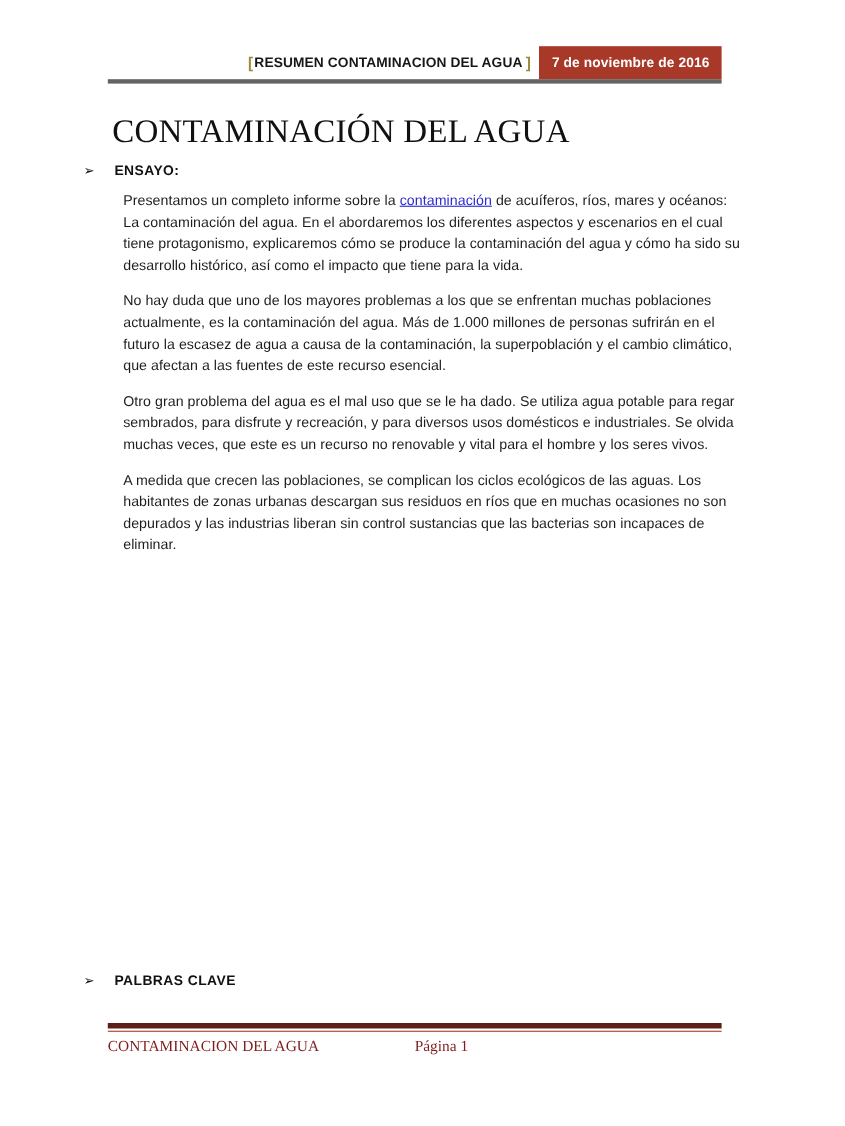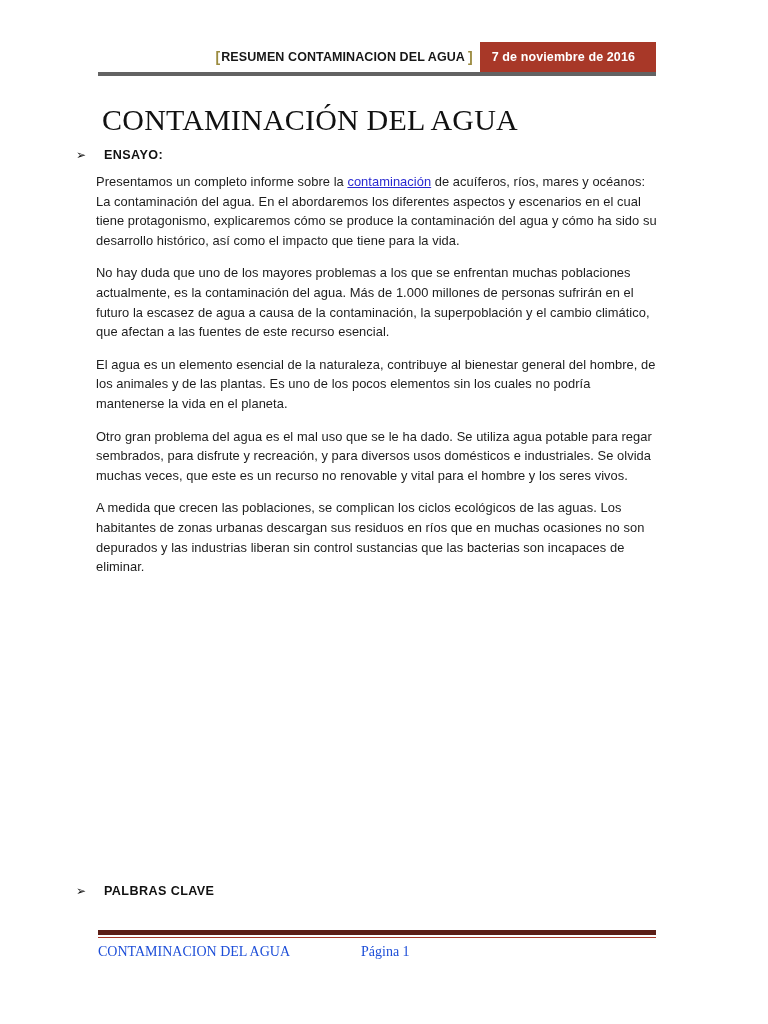--- a/index.html
+++ b/index.html
@@ -55,21 +55,21 @@
   }
   .bracket.left { margin-right: 1px; }
   .bracket.right { margin-left: 3px; }
   .header-date {
     background: #a83828;
     color: #ffffff;
     font-size: 12.5px;
     font-weight: bold;
     display: flex;
     align-items: center;
-    padding: 0 21px 0 12px;
+    padding: 0 11px 0 12px;
     white-space: nowrap;
     letter-spacing: 0.1px;
   }
   .header-rule {
     position: absolute;
     left: 0;
     top: 30px;
     width: 558px;
     height: 4px;
     background: #636363;
@@ -111,21 +111,21 @@
     line-height: 1;
   }
   .bullet-label {
     font-size: 12.6px;
     font-weight: bold;
     letter-spacing: 0.4px;
     color: #111;
   }
 
   .paragraphs {
-    margin-left: 20px;
+    margin-left: 36px;
     width: 564px;
   }
   .para {
     font-size: 12.9px;
     line-height: 19.6px;
     color: #1d1d1d;
     margin: 0 0 13px 0;
     text-align: left;
     letter-spacing: 0.05px;
   }
@@ -162,21 +162,22 @@
     width: 558px;
     height: 1px;
     background: #a83828;
     margin-top: 2px;
   }
   .footer-text {
     margin-top: 6px;
     display: flex;
     font-family: "Liberation Serif", serif;
     font-size: 14px;
-    color: #1d4ed8;
+    color: #7f1d1d;
+    gap: 16px;
   }
   .footer-doc {
     width: 263px;
     flex: 0 0 263px;
     white-space: nowrap;
   }
   .footer-page {
     white-space: nowrap;
     text-align: right;
   }
@@ -205,21 +206,20 @@
     <div class="bullet-heading">
       <span class="bullet-glyph">➢</span>
       <span class="bullet-label">ENSAYO:</span>
     </div>
 
     <div class="paragraphs">
       <p class="para"><span>Presentamos un completo informe sobre la </span><a class="doclink" href="#">contaminación</a><span> de acuíferos, ríos, mares y océanos: La contaminación del agua. En el abordaremos los diferentes aspectos y escenarios en el cual tiene protagonismo, explicaremos cómo se produce la contaminación del agua y cómo ha sido su desarrollo histórico, así como el impacto que tiene para la vida.</span></p>
 
       <p class="para">No hay duda que uno de los mayores problemas a los que se enfrentan muchas poblaciones actualmente, es la contaminación del agua. Más de 1.000 millones de personas sufrirán en el futuro la escasez de agua a causa de la contaminación, la superpoblación y el cambio climático, que afectan a las fuentes de este recurso esencial.</p>
 
-      <p class="para">El agua es un elemento esencial de la naturaleza, contribuye al bienestar general del hombre, de los animales y de las plantas. Es uno de los pocos elementos sin los cuales no podría mantenerse la vida en el planeta.</p>
 
       <p class="para">Otro gran problema del agua es el mal uso que se le ha dado. Se utiliza agua potable para regar sembrados, para disfrute y recreación,  y para diversos usos domésticos e industriales. Se olvida muchas veces, que este es un recurso no renovable y vital para el hombre y los seres vivos.</p>
 
       <p class="para">A medida que crecen las poblaciones, se complican los ciclos ecológicos de las aguas. Los habitantes de zonas urbanas descargan sus residuos en ríos que en muchas ocasiones no son depurados y  las industrias liberan sin control sustancias que las bacterias son incapaces de eliminar.</p>
     </div>
   </div>
 
   <div class="keywords">
     <span class="bullet-glyph">➢</span>
     <span class="bullet-label">PALBRAS CLAVE</span>

